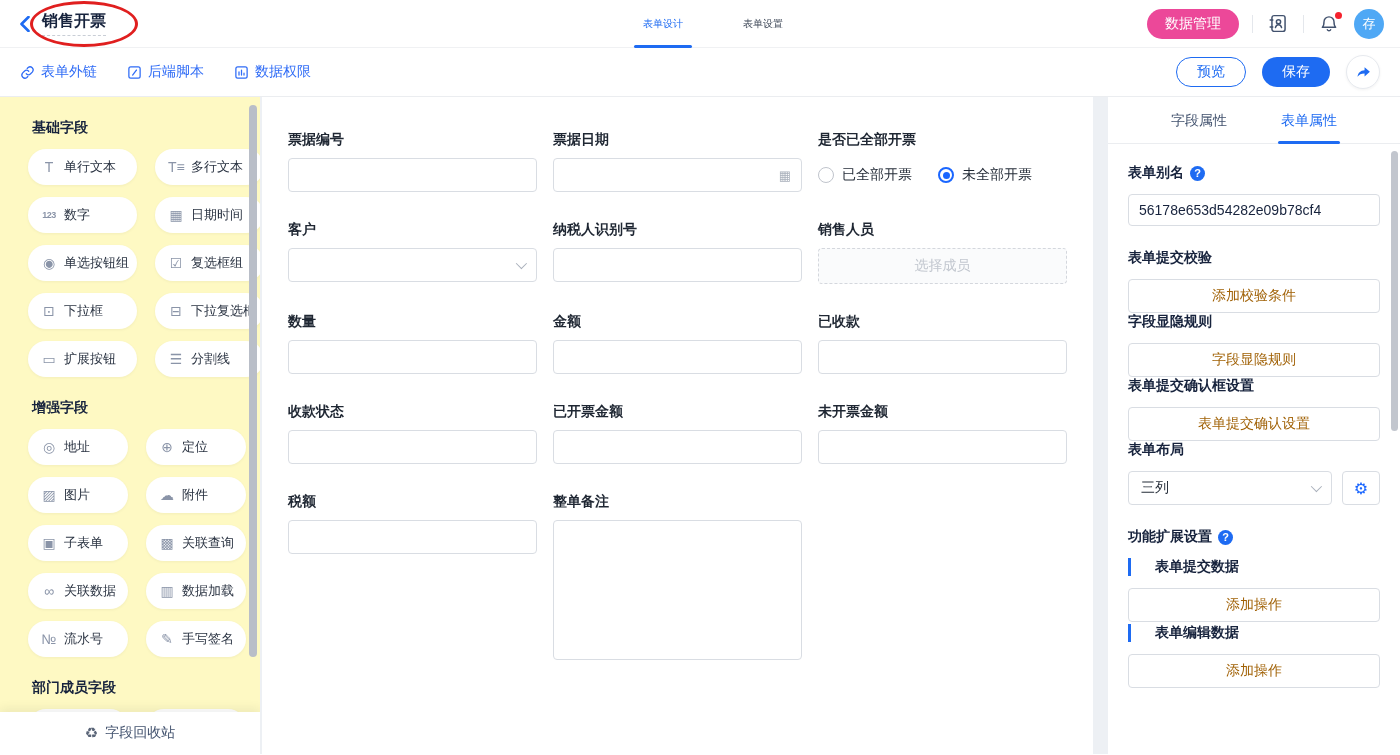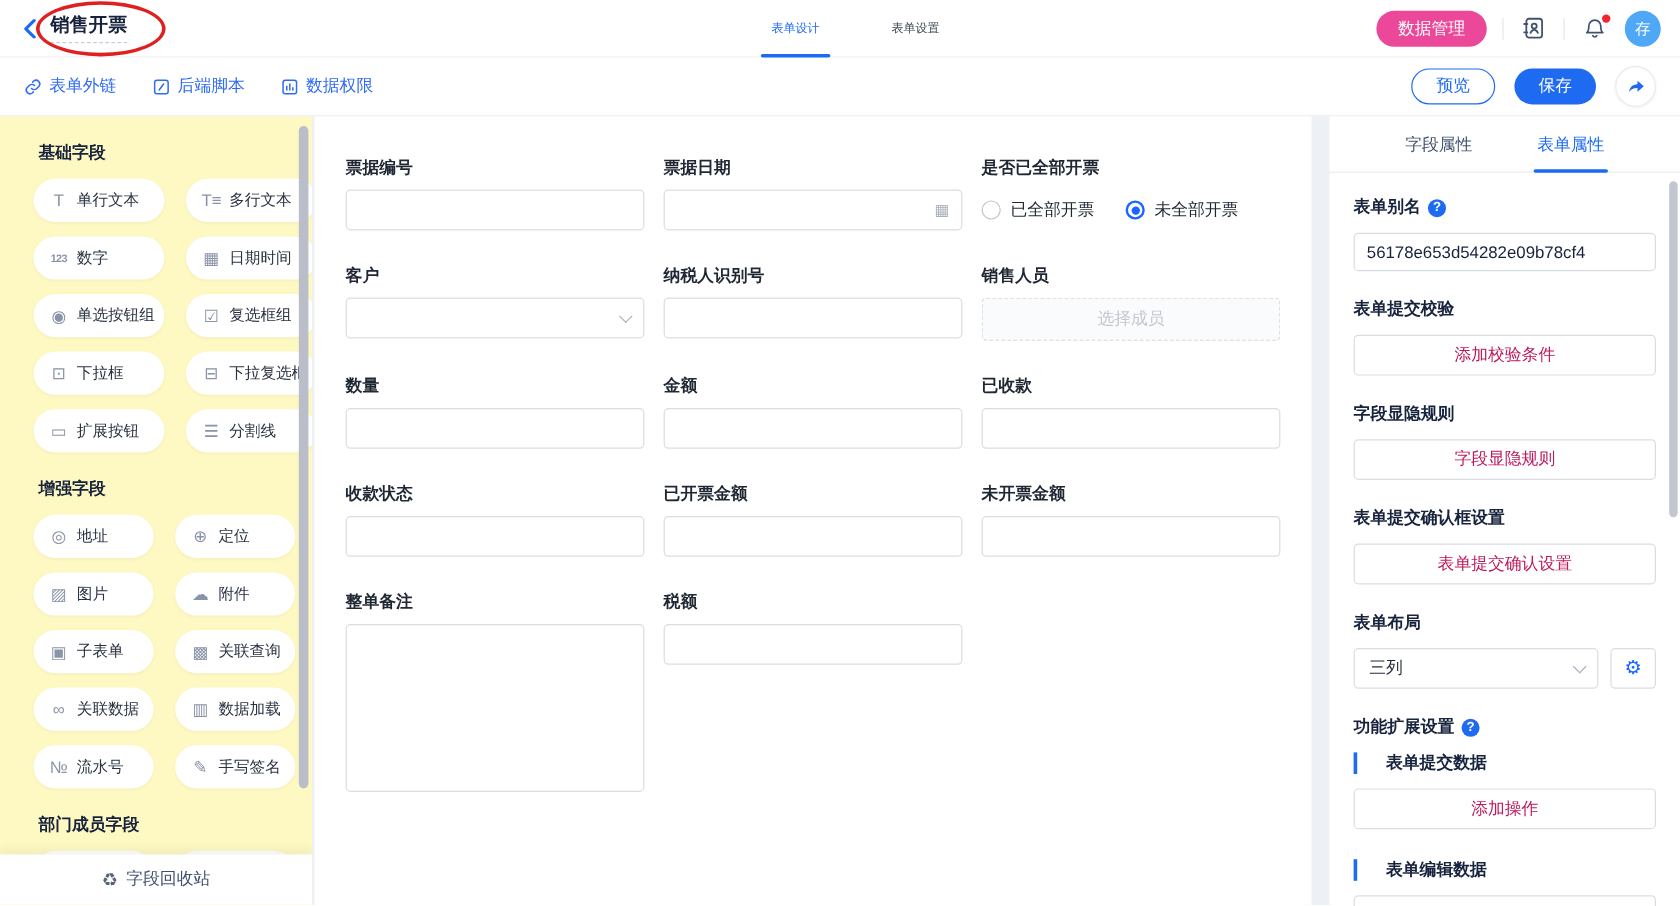--- a/index.html
+++ b/index.html
@@ -96,21 +96,21 @@
     bottom:0; width:62px; height:3px; background:#1e6bf2; border-radius:2px; }
   .p-body { padding:20px 20px 0 20px; }
   .p-label { font-size:14px; font-weight:700; color:#17233d; display:flex; align-items:center;
     gap:6px; margin-bottom:12px; }
   .help { width:15px; height:15px; border-radius:50%; background:#1e6bf2; color:#fff; font-size:11px;
     font-weight:700; display:flex; align-items:center; justify-content:center; cursor:pointer; }
   .p-input { width:100%; height:32px; border:1px solid #d9dde3; border-radius:4px; padding:0 10px;
     font-size:14px; color:#17233d; background:#fff; margin-bottom:23px;
     font-family:"Liberation Sans","DejaVu Sans",sans-serif; }
   .p-btn { width:100%; height:34px; background:#fff; border:1px solid #d9dde3; border-radius:4px;
-    font-size:14px; color:#be185d; cursor:pointer; margin-bottom:23px;
+    font-size:14px; color:#a16207; cursor:pointer; 
     font-family:"Liberation Sans","DejaVu Sans",sans-serif; }
   .layout-row { display:flex; gap:10px; margin-bottom:23px; }
   .p-select { flex:1; height:34px; border:1px solid #d9dde3; border-radius:4px; display:flex;
     align-items:center; padding:0 12px; font-size:14px; color:#1f2733; cursor:pointer; }
   .p-select .chev { margin-left:auto; }
   .gear-btn { width:38px; height:34px; border:1px solid #d9dde3; border-radius:4px; background:#fff;
     display:flex; align-items:center; justify-content:center; font-size:16px; color:#1a66ff; cursor:pointer; }
   .sub-head { font-size:14px; font-weight:700; color:#17233d; border-left:3px solid #1e6bf2;
     padding-left:24px; margin:2px 0 12px 0; }
   .panel-scroll { position:absolute; right:2px; top:54px; width:7px; height:280px;
@@ -385,27 +385,27 @@
         <div class="f-label">已开票金额</div>
         <div class="f-input"></div>
       </div>
 
       <div>
         <div class="f-label">未开票金额</div>
         <div class="f-input"></div>
       </div>
 
       <div>
+        <div class="f-label">税额</div>
+        <div class="f-input"></div>
+      </div>
+
+      <div>
         <div class="f-label">整单备注</div>
         <div class="f-textarea"></div>
-      </div>
-
-      <div>
-        <div class="f-label">税额</div>
-        <div class="f-input"></div>
       </div>
       <div></div>
     </div>
   </div>
 
   <div class="panel">
     <div class="p-tabs">
       <div class="p-tab">字段属性</div>
       <div class="p-tab active">表单属性</div>
     </div>

